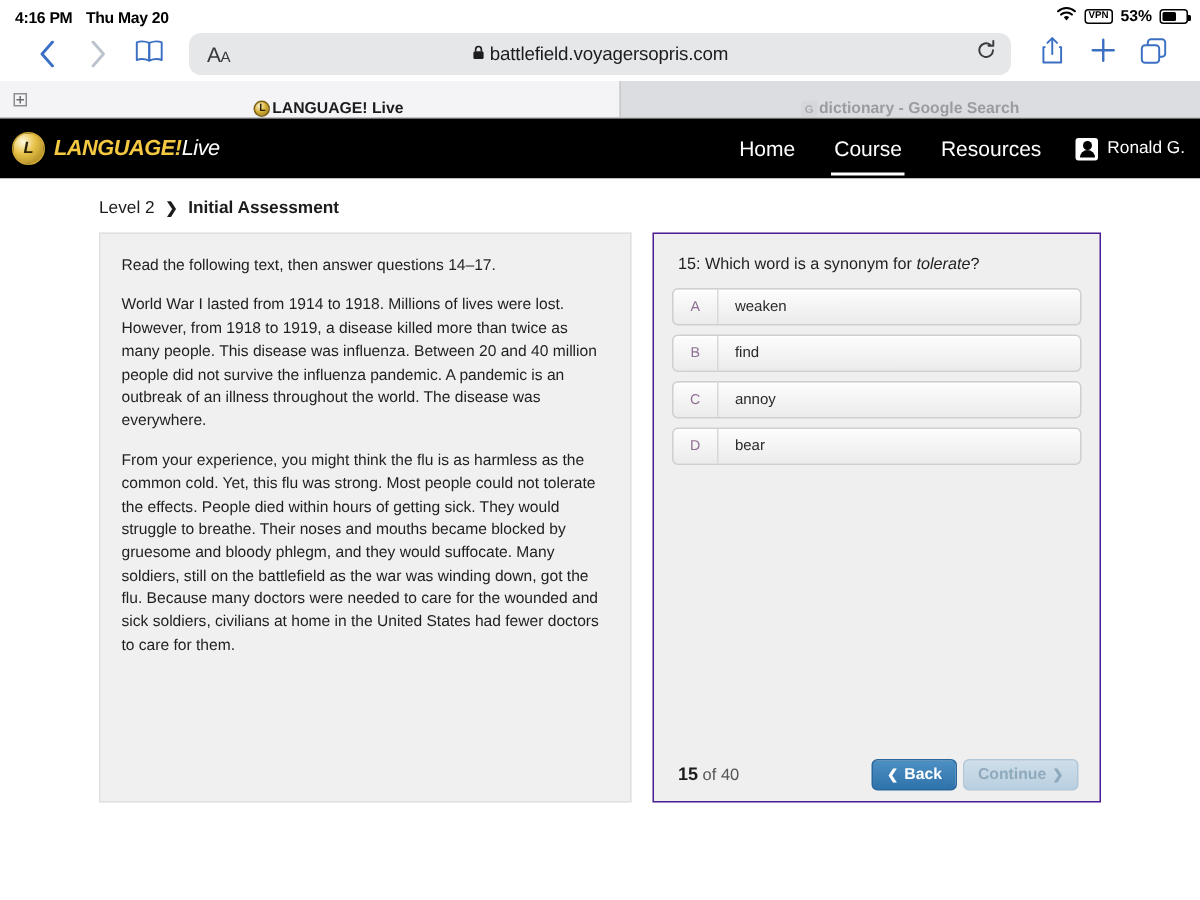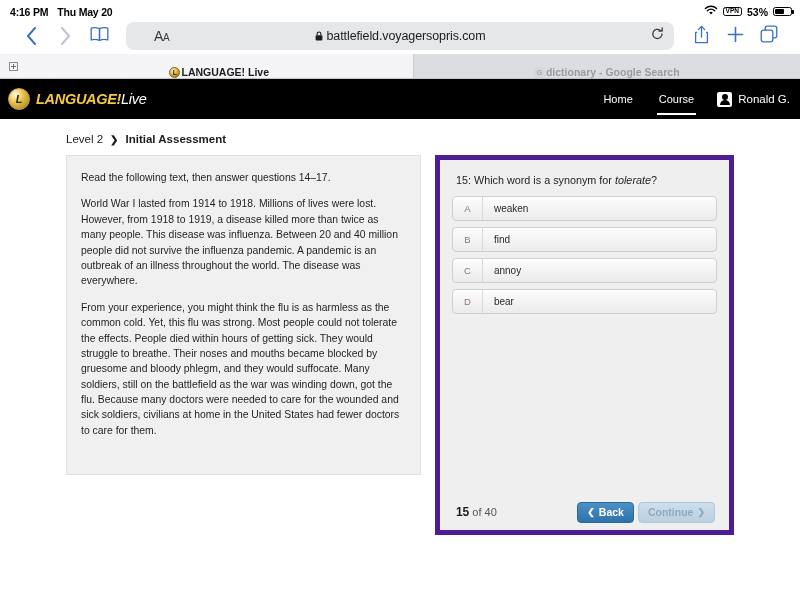--- a/index.html
+++ b/index.html
@@ -59,21 +59,21 @@
     letter-spacing: -0.3px;
   }
   .tb-aa .small { font-size: 10px; }
   .urlbar {
     flex: 1; height: 28px; margin: 0 10px;
     background: #e6e7e9; border-radius: 8px;
     display: flex; align-items: center; position: relative;
     padding: 0 8px;
   }
   .url-aa {
-    position: absolute; left: 28px; top: 50%; transform: translateY(-50%);
+    position: absolute; left: 12px; top: 50%; transform: translateY(-50%);
     color: #37383a;
   }
   .url-center {
     flex: 1; display: flex; align-items: center; justify-content: center; gap: 4px;
   }
   .url-text { font-size: 12.5px; color: #1c1c1e; letter-spacing: -0.1px; }
   .url-reload { position: absolute; right: 10px; top: 50%; transform: translateY(-50%); color: #3b3b3d; }
 
   
   .tabstrip {
@@ -132,21 +132,21 @@
     font-size: 11px; font-weight: 700; color: #2b2406;
     font-style: italic; line-height: 1;
   }
   .logo-text {
     font-size: 14.5px; font-weight: 700; font-style: italic;
     color: #f5c842; letter-spacing: -0.3px;
   }
   .logo-text .live { color: #ffffff; font-weight: 500; }
   .nav { margin-left: auto; display: flex; align-items: center; gap: 0; }
   .nav-item {
-    font-size: 11px; color: #ffffff; padding: 13px 13px;
+    font-size: 14px; color: #ffffff; padding: 13px 13px;
     position: relative;
   }
   .nav-item.active::after {
     content: ""; position: absolute; left: 11px; right: 11px; bottom: 3px;
     height: 2px; background: #ffffff;
   }
   .user {
     display: flex; align-items: center; gap: 6px;
     margin-left: 10px; font-size: 11.5px;
   }
@@ -175,35 +175,35 @@
   .bc-current { font-weight: 700; }
 
   .panels {
     display: flex; gap: 14px;
     padding: 0 66px 0 66px;
     align-items: stretch;
   }
 
   
   .passage {
-    width: 356px; height: 320px;
+    width: 356px; height: 380px;
     background: #f0f0f0; border: 1px solid #e0e0e0;
     padding: 14px 14px 10px 14px;
     overflow: hidden;
   }
   .passage p {
     font-size: 10.4px; line-height: 1.48; color: #1f1f1f;
     margin-bottom: 11px;
   }
   .passage p:last-child { margin-bottom: 0; }
 
   
   .question {
     width: 300px; height: 380px;
-    background: #efefef; border: 5px solid #4c1d95;
+    background: #efefef; border: 1px solid #4c1d95;
     display: flex; flex-direction: column;
   }
   .q-stem {
     font-size: 10.8px; color: #1f1f1f;
     padding: 14px 14px 10px 16px;
   }
   .q-stem i { font-style: italic; }
   .options { padding: 0 12px; display: flex; flex-direction: column; gap: 6px; }
   .option {
     height: 25px; display: flex; align-items: stretch;
@@ -354,20 +354,21 @@
 <div class="site-header">
   <div class="logo">
     <span class="logo-mark">L</span>
     <span class="logo-text">
       <span>LANGUAGE!</span><span class="live">Live</span>
     </span>
   </div>
   <div class="nav">
     <div class="nav-item">Home</div>
     <div class="nav-item active">Course</div>
+    <div class="nav-item">Resources</div>
   </div>
   <div class="user">
     <span class="user-avatar"></span>
     <span>Ronald G.</span>
   </div>
 </div>
 
 <div class="page">
 
   <div class="breadcrumb">

